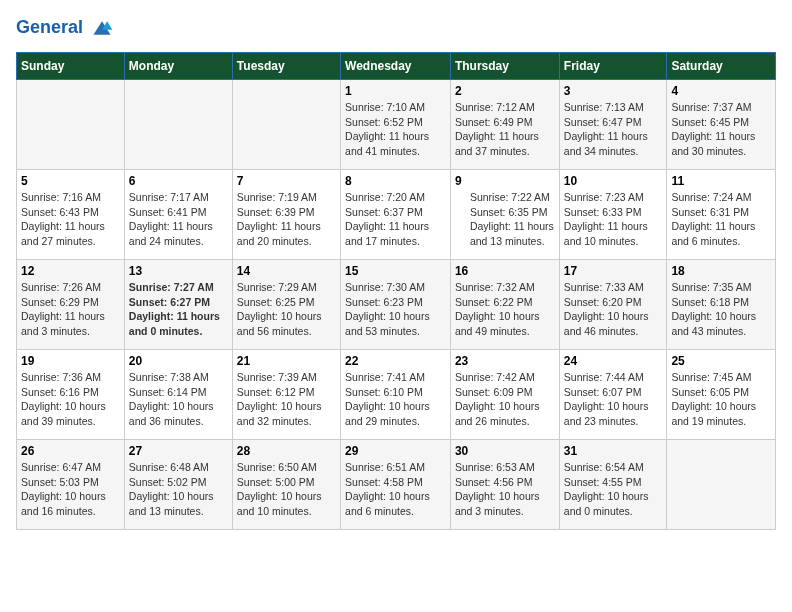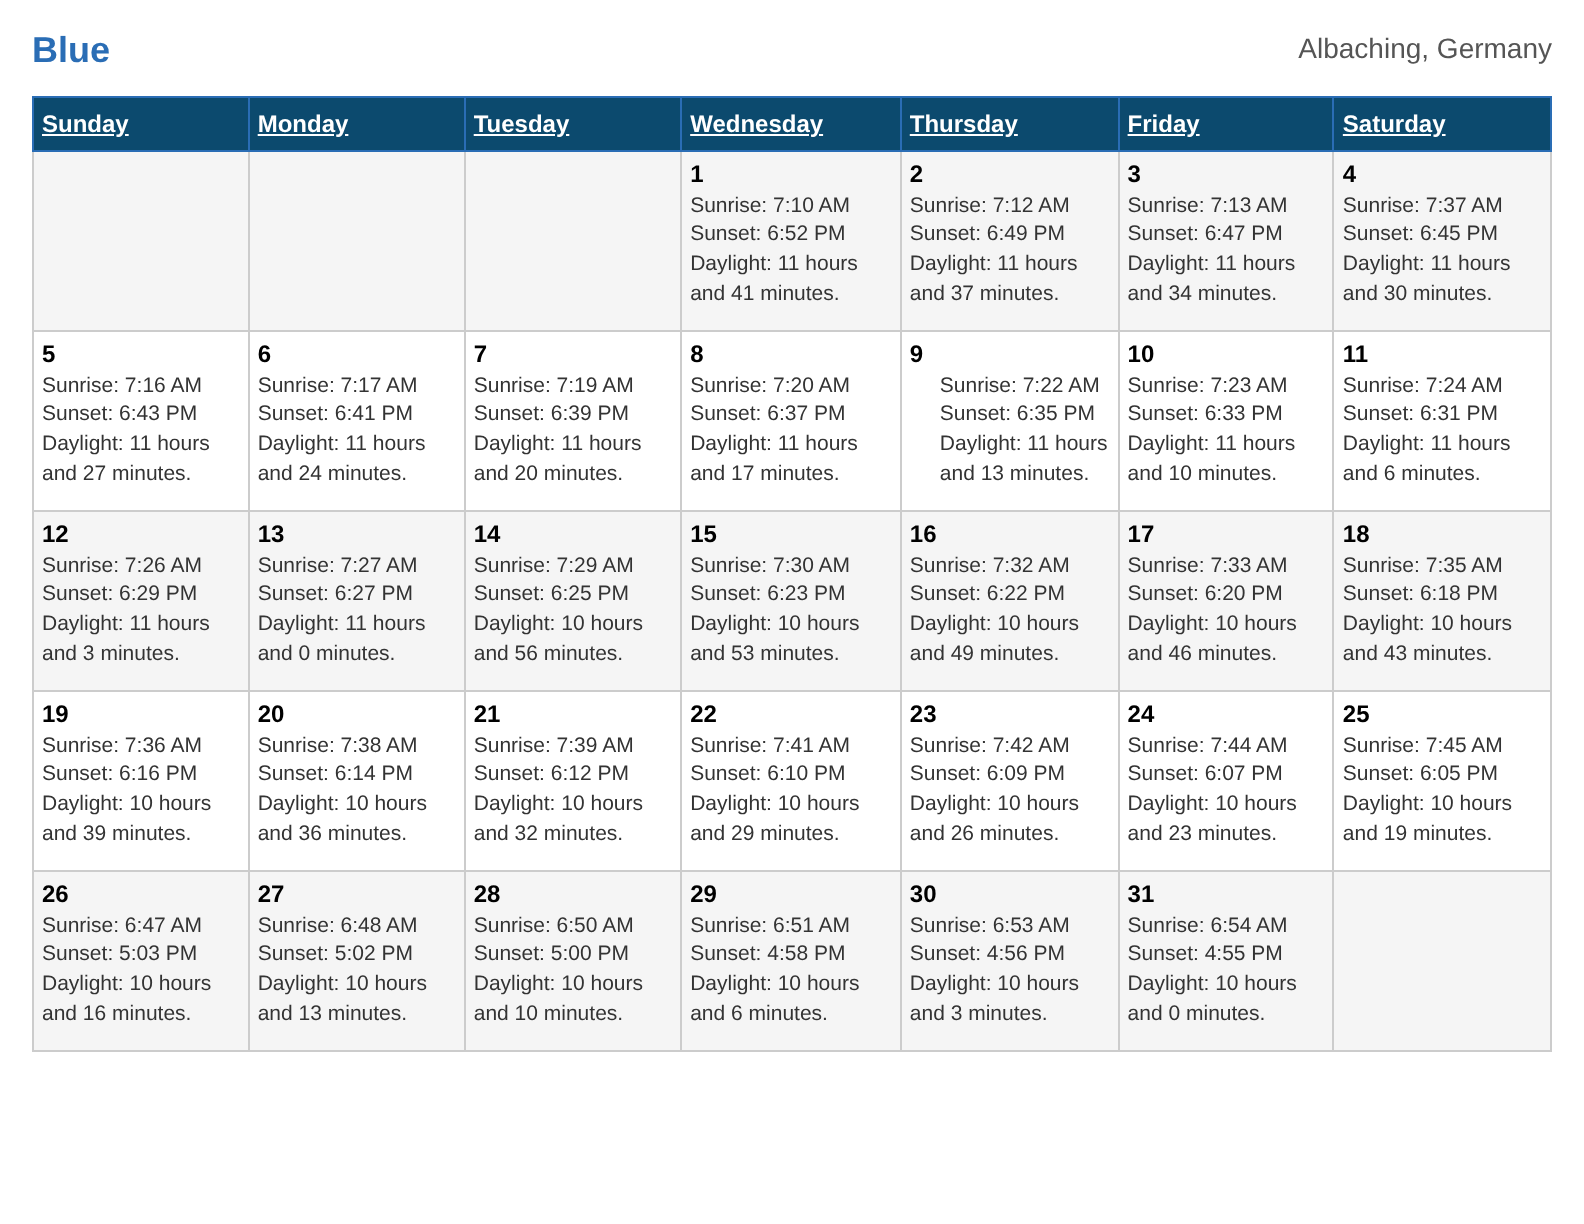--- a/index.html
+++ b/index.html
@@ -45,23 +45,22 @@
     .location {
       font-size: 14px;
       color: #555;
     }
     table {
       width: 100%;
       border-collapse: collapse;
       font-size: 10.5px;
     }
     thead tr {
-      background-color: #0c4a6e;
+      background-color: #14532d;
       color: #fff;
-      text-decoration: underline;
     }
     thead th {
       padding: 6px 4px;
       text-align: left;
       font-size: 12px;
       font-weight: bold;
       border: 1px solid #2a6db5;
     }
     tbody tr {
       vertical-align: top;
@@ -89,25 +88,30 @@
       color: #333;
       line-height: 1.4;
     }
   </style>
 </head>
 <body>
 
 <div class="header">
   <div class="logo">
     <div>
-      <div class="logo-text" style="color:#2a6db5;font-size:18px;font-weight:bold;">Blue</div>
+      <div class="logo-text">
+        <span>General</span>
+        <svg class="logo-icon" viewBox="0 0 28 24" xmlns="http://www.w3.org/2000/svg" style="display:inline-block;vertical-align:middle;">
+          <polygon points="4,20 14,4 24,20" fill="#2a6db5"></polygon>
+          <polygon points="14,14 20,4 26,14" fill="#1a9cd8"></polygon>
+        </svg>
+      </div>
     </div>
   </div>
   <div class="title-block">
-    <div class="location">Albaching, Germany</div>
   </div>
 </div>
 
 <table>
   <thead>
     <tr>
     <th>Sunday</th>
         <th>Monday</th>
         <th>Tuesday</th>
         <th>Wednesday</th>
@@ -192,21 +196,21 @@
       </tr>
       <tr>
         <td>
           <span class="day-num">12</span>
           <div class="cell-content" style="white-space: pre-line;">Sunrise: 7:26 AM
 Sunset: 6:29 PM
 Daylight: 11 hours and 3 minutes.</div>
         </td>
         <td>
           <span class="day-num">13</span>
-          <div class="cell-content" style="white-space: pre-line;">Sunrise: 7:27 AM
+          <div class="cell-content" style="white-space: pre-line; font-weight: bold;">Sunrise: 7:27 AM
 Sunset: 6:27 PM
 Daylight: 11 hours and 0 minutes.</div>
         </td>
         <td>
           <span class="day-num">14</span>
           <div class="cell-content" style="white-space: pre-line;">Sunrise: 7:29 AM
 Sunset: 6:25 PM
 Daylight: 10 hours and 56 minutes.</div>
         </td>
         <td>

